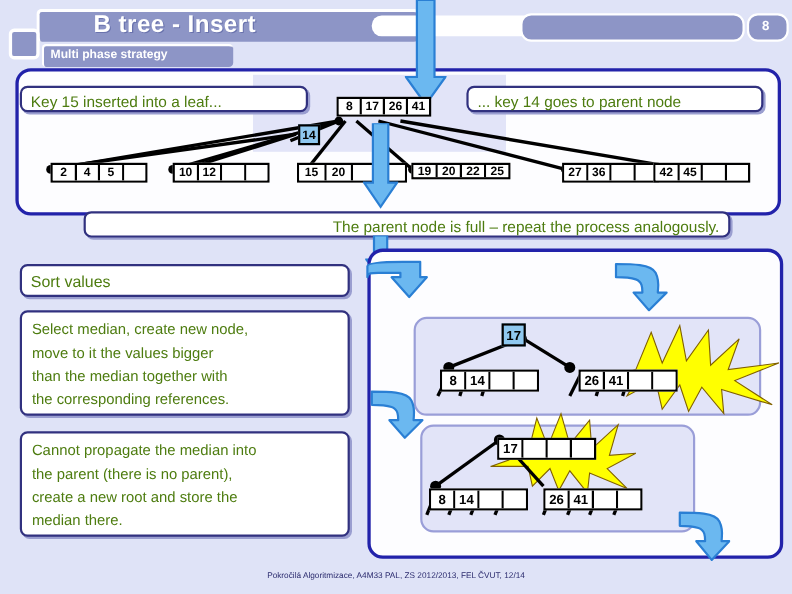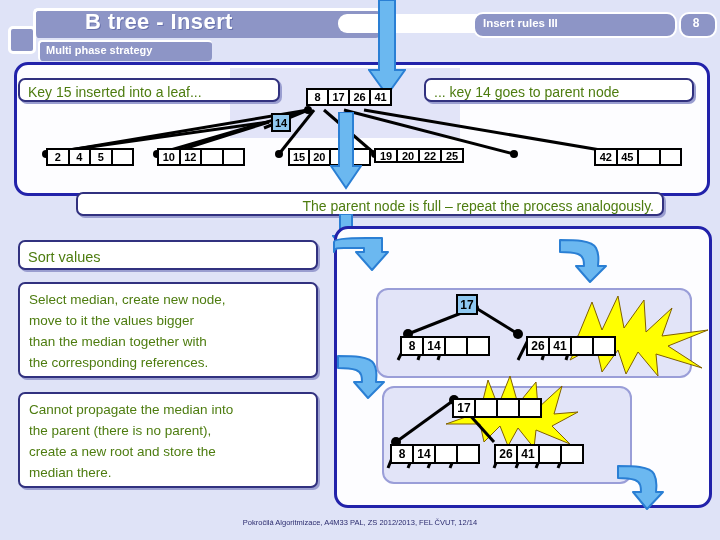--- a/index.html
+++ b/index.html
@@ -99,21 +99,20 @@
 <body>
 
 <div class="slide">
 
   <div class="hdr-band"></div>
   <div class="hdr-title-pill"></div>
   <div class="hdr-sq"></div>
   <div class="hdr-title-txt">B tree - Insert</div>
   <div class="hdr-mid-pill"></div>
   <div class="hdr-right-pill"></div>
-  <div class="hdr-right-txt">Insert rules III</div>
   <div class="hdr-num-pill"></div>
   <div class="hdr-num-txt">8</div>
   <div class="hdr-sub-pill"></div>
   <div class="hdr-sub-txt">Multi phase strategy</div>
 
   <div class="panel" style="left:14px;top:62px;width:690px;height:128px;"></div>
 
   <div style="position:absolute;left:230px;top:68px;width:230px;height:70px;background:#e2e4f8;"></div>
 
   <svg class="arrow" style="left:368px;top:0px;" width="38" height="98">
@@ -161,31 +160,37 @@
       <div class="cell" style="flex: 1 1 0px;">4</div>
       <div class="cell" style="flex: 1 1 0px;">5</div>
       <div class="cell" style="flex: 1 1 0px;"></div>
     </div>
   <div class="node" id="leaf-1" style="left:157px;top:148px;width:88px;height:18px;">
       <div class="cell" style="flex: 1 1 0px;">10</div>
       <div class="cell" style="flex: 1 1 0px;">12</div>
       <div class="cell" style="flex: 1 1 0px;"></div>
       <div class="cell" style="flex: 1 1 0px;"></div>
     </div>
-  <div class="node" id="leaf-2" style="left:288px;top:148px;width:83px;height:18px;">
+  <div class="node" id="leaf-2" style="left:270px;top:148px;width:100px;height:18px;">
       <div class="cell" style="flex: 1 1 0px;">15</div>
       <div class="cell" style="flex: 1 1 0px;">20</div>
       <div class="cell" style="flex: 1 1 0px;"></div>
       <div class="cell" style="flex: 1 1 0px;"></div>
     </div>
   <div class="node" id="leaf-3" style="left:374px;top:148px;width:90px;height:15px;">
       <div class="cell" style="flex: 1 1 0px;">19</div>
       <div class="cell" style="flex: 1 1 0px;">20</div>
       <div class="cell" style="flex: 1 1 0px;">22</div>
       <div class="cell" style="flex: 1 1 0px;">25</div>
+    </div>
+  <div class="node" id="leaf-4" style="left:511px;top:148px;width:88px;height:18px;">
+      <div class="cell" style="flex: 1 1 0px;">27</div>
+      <div class="cell" style="flex: 1 1 0px;">36</div>
+      <div class="cell" style="flex: 1 1 0px;"></div>
+      <div class="cell" style="flex: 1 1 0px;"></div>
     </div>
   <div class="node" id="leaf-5" style="left:594px;top:148px;width:88px;height:18px;">
       <div class="cell" style="flex: 1 1 0px;">42</div>
       <div class="cell" style="flex: 1 1 0px;">45</div>
       <div class="cell" style="flex: 1 1 0px;"></div>
       <div class="cell" style="flex: 1 1 0px;"></div>
     </div>
 
   <svg class="arrow" style="left:330px;top:112px;" width="32" height="80">
     <polygon points="9,0 23,0 23,54 31,54 16,76 1,54 9,54" fill="#6bb8f0" stroke="#2a7fd4" stroke-width="2"></polygon>

